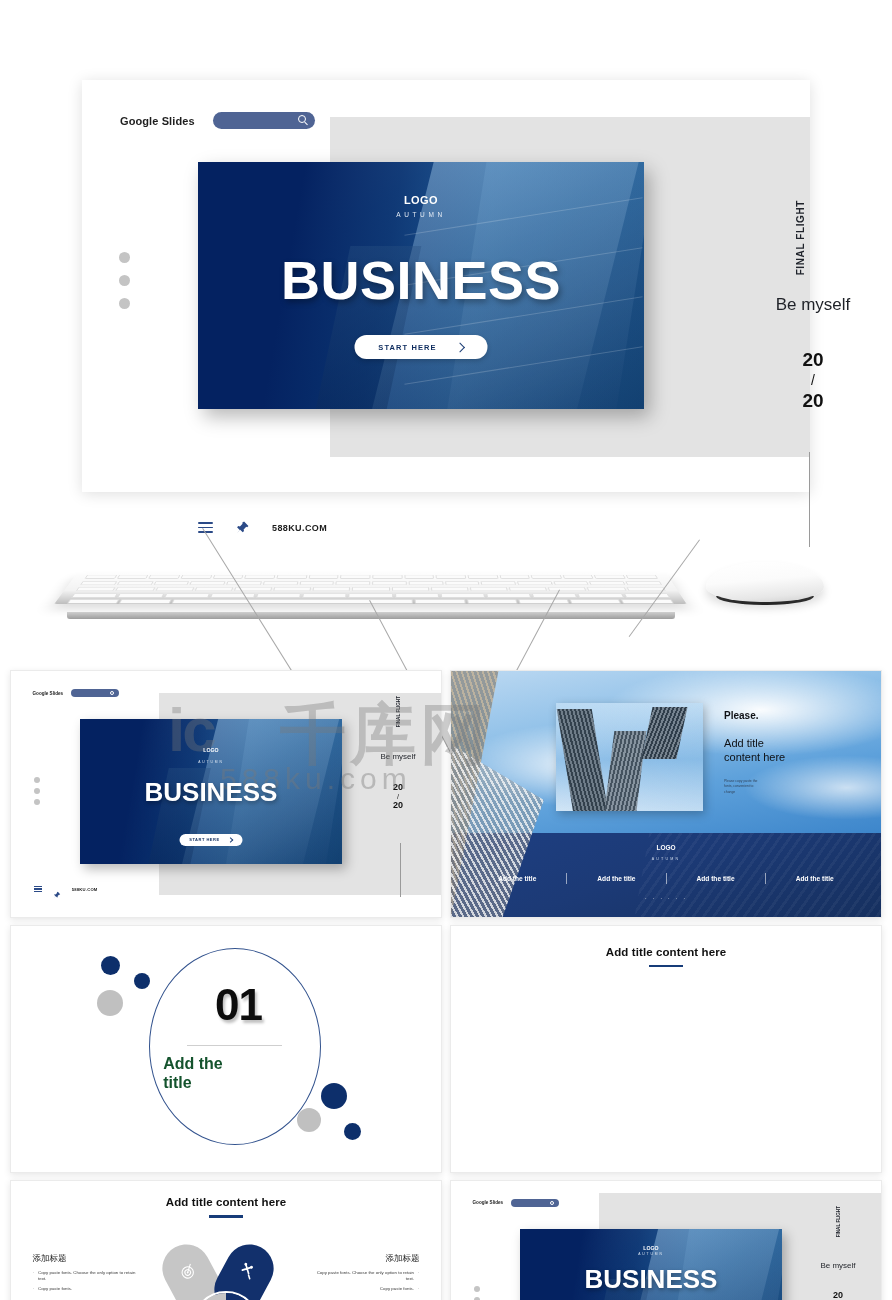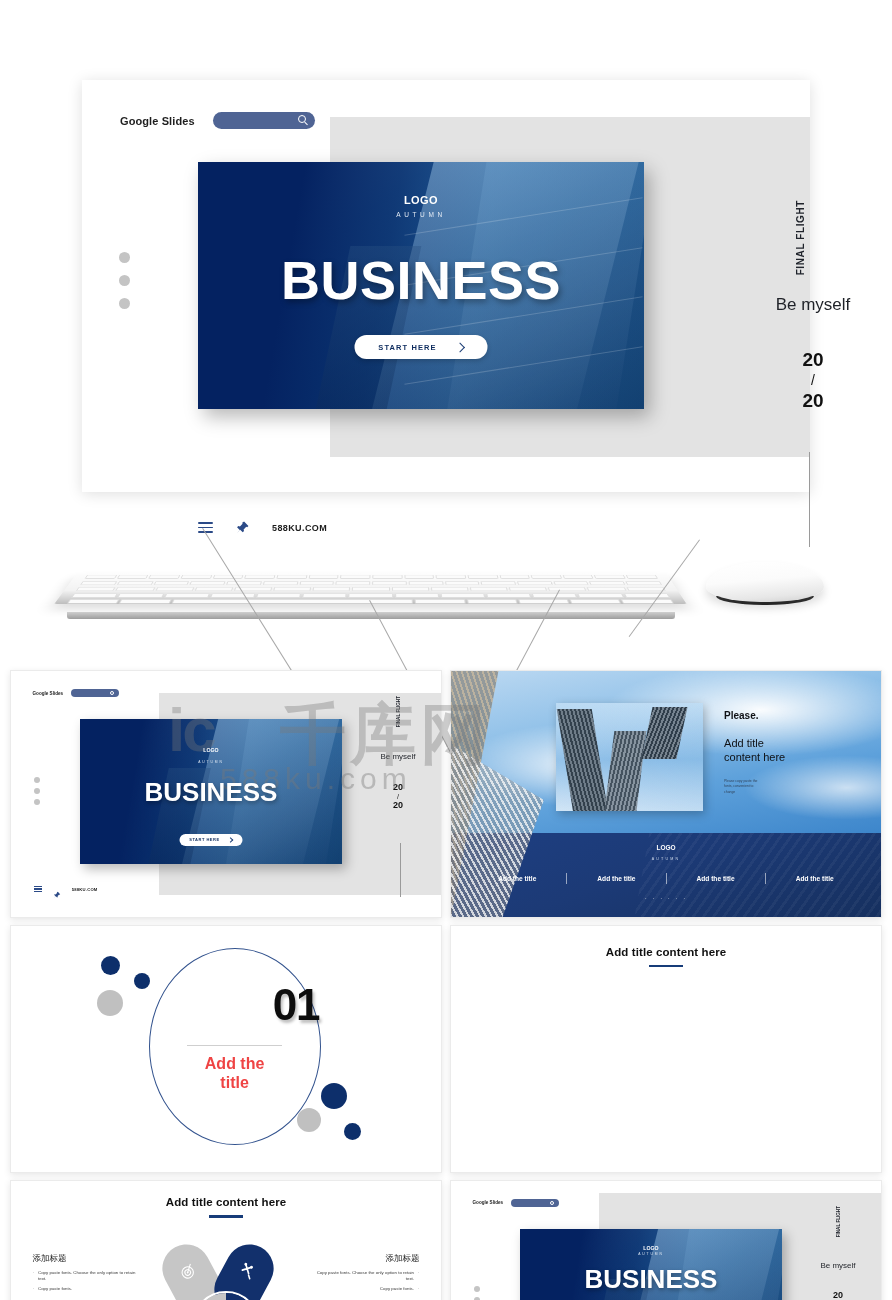--- a/index.html
+++ b/index.html
@@ -220,26 +220,26 @@
   .t2-logo { position:absolute; left:0; right:0; top:70.5%; text-align:center; color:#fff; font-size:6.5px; font-weight:700;}
   .t2-au   { position:absolute; left:0; right:0; top:75.5%; text-align:center; color:#cfdaea; font-size:3.6px; letter-spacing:2.2px;}
   .t2-row  { position:absolute; left:4%; right:4%; top:82%; display:flex; align-items:center; }
   .t2-row .cell{ flex:1; text-align:center; color:#fff; font-size:6.6px; font-weight:700; }
   .t2-row .sep { width:1px; height:11px; background:rgba(255,255,255,.55); }
   .t2-dots { position:absolute; left:0; right:0; top:91%; text-align:center; color:#ffffff; font-size:6px; letter-spacing:2px;}
 
   
   .bigcirc{ position:absolute; left:32%; top:9%; width:40%; height:80%;
             border:1.4px solid #33538e; border-radius:50%; }
-  .bigcirc .num{ position:absolute; left:8px; right:0; top:16%; text-align:right;
+  .bigcirc .num{ position:absolute; left:8px; right:0; top:16%; text-align:center;
                  font-size:44px; font-weight:700; color:#0d0d0d; letter-spacing:-1px;
                  text-shadow:2px 3px 3px rgba(0,0,0,.25);}
   .bigcirc .div{ position:absolute; left:22%; right:22%; top:49%; height:1px; background:#cfcfcf;}
-  .bigcirc .lbl{ position:absolute; left:8%; right:8%; top:54%; text-align:center;
-                 font-size:16px; font-weight:700; color:#ef4444; line-height:19px;}
+  .bigcirc .lbl{ position:absolute; left:8%; right:8%; top:54%; text-align:left;
+                 font-size:16px; font-weight:700; color:#14532d; line-height:19px;}
   .blob{ position:absolute; border-radius:50%; }
 
   
   .slide-head{ position:absolute; left:0; right:0; text-align:center; }
   .slide-head .ht{ font-size:11.5px; font-weight:700; color:#111; letter-spacing:.1px;}
   .slide-head .hu{ width:34px; height:2.6px; background:#173c79; margin:7px auto 0;}
 
   
   .col-l{ position:absolute; left:5%; top:52%; width:25%; }
   .col-r{ position:absolute; right:5%; top:52%; width:25%; text-align:right;}

